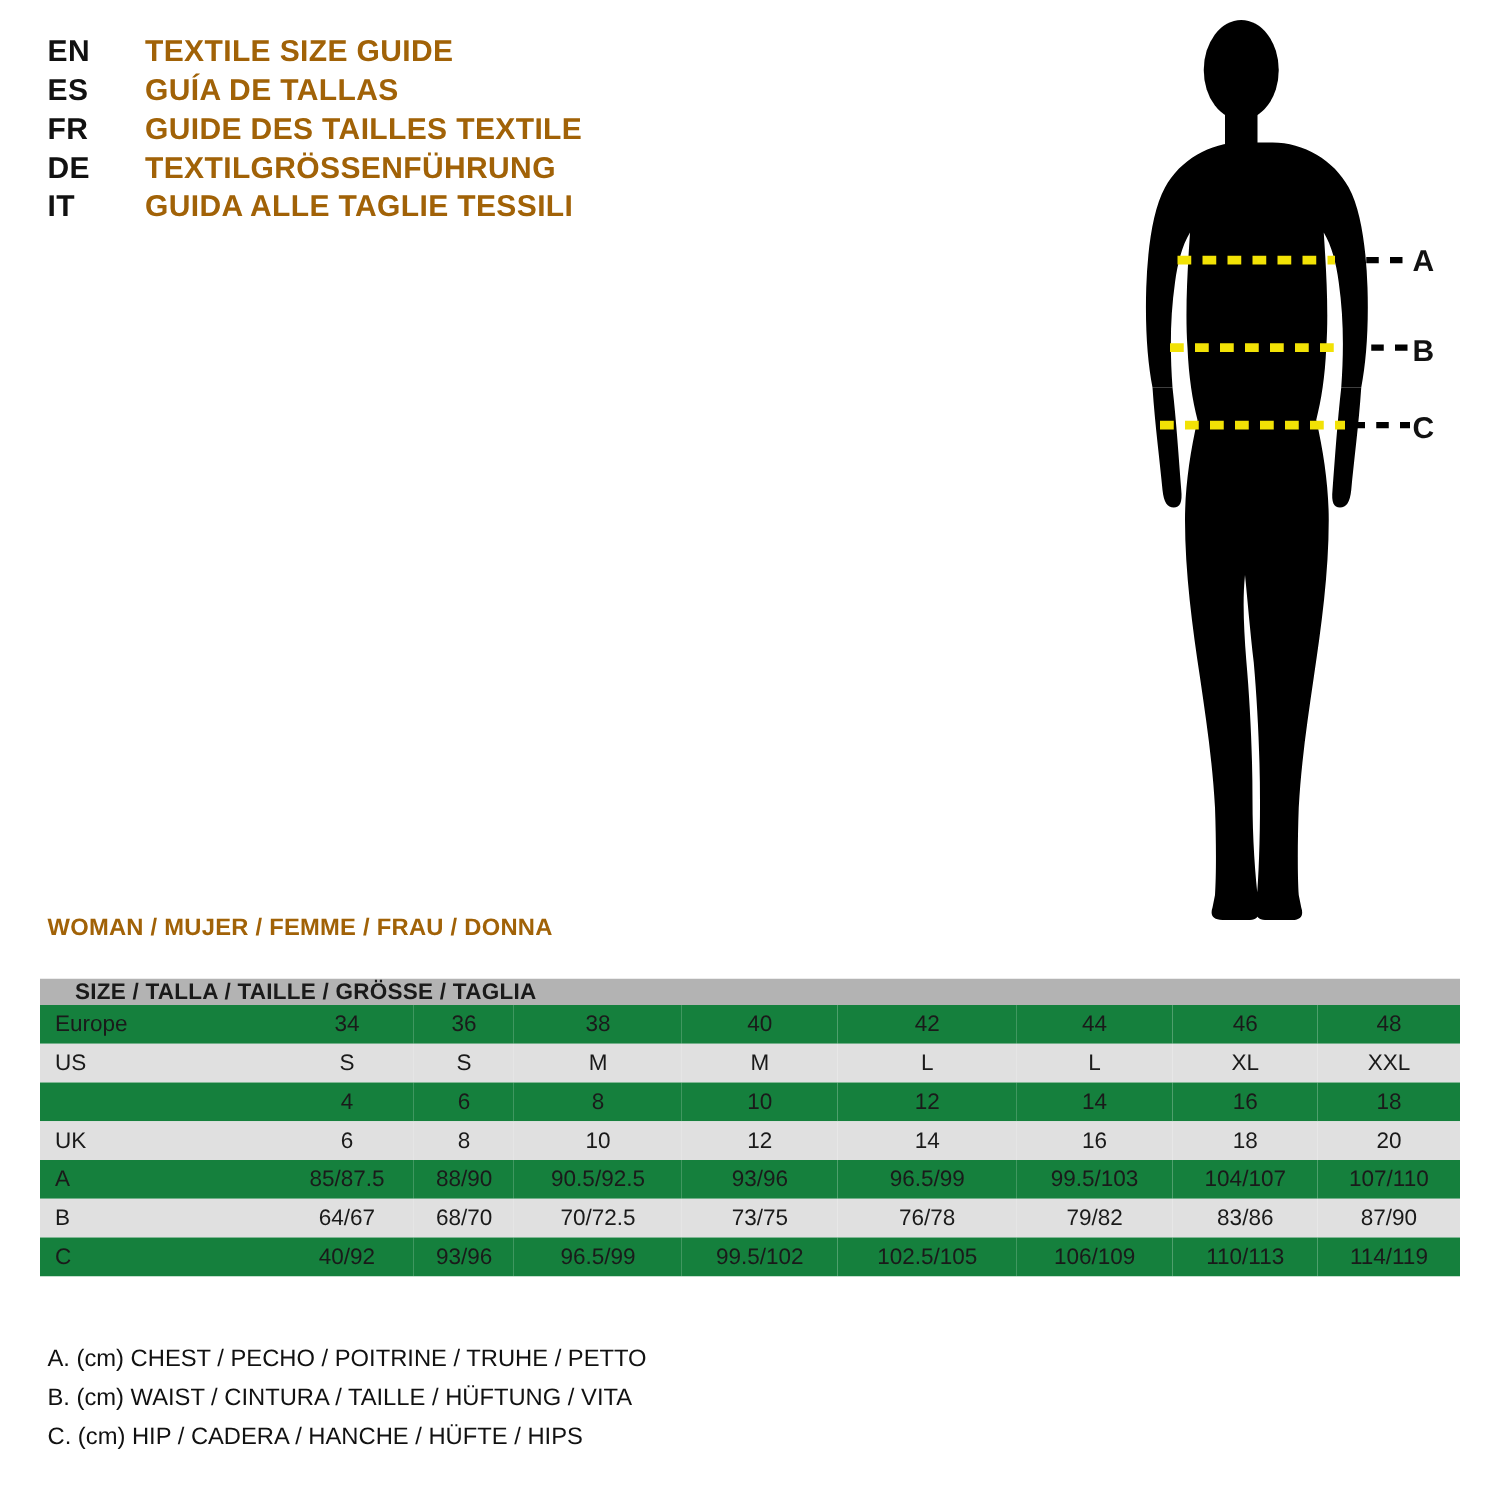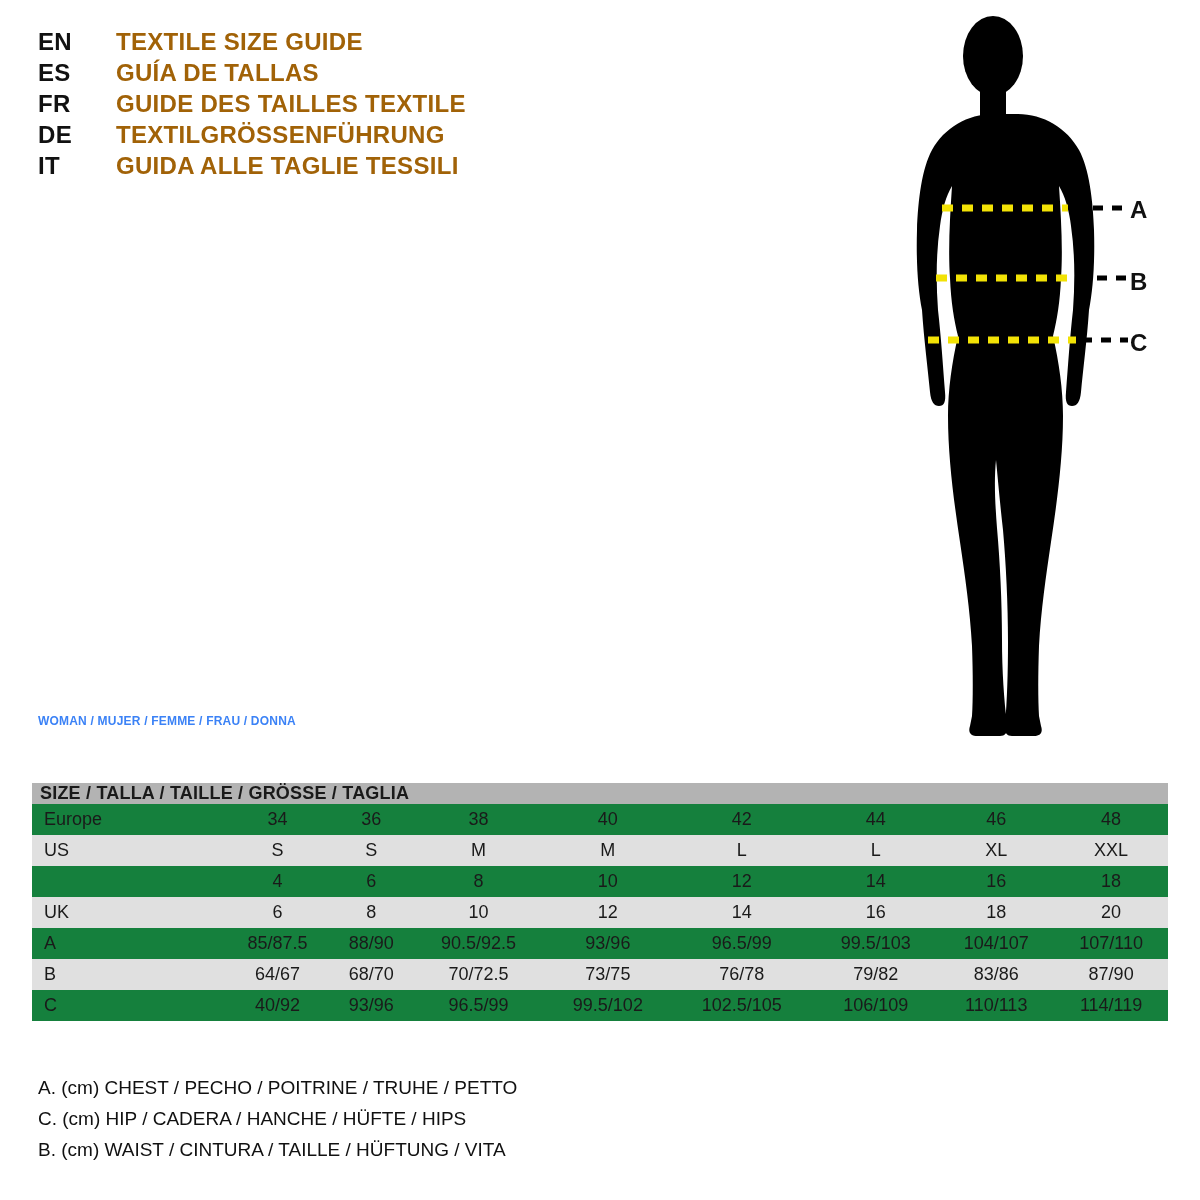--- a/index.html
+++ b/index.html
@@ -66,25 +66,25 @@
     left: 270px;
   }
   .marker-a { top: 186px; }
   .marker-b { top: 258px; }
   .marker-c { top: 319px; }
 
   
   .section-title {
     position: absolute;
     left: 38px;
-    top: 714px;
-    font-size: 12px;
+    top: 732px;
+    font-size: 19px;
     font-weight: bold;
     letter-spacing: 0.2px;
-    color: #3b82f6;
+    color: #a16207;
   }
 
   table.size-table {
     position: absolute;
     left: 32px;
     top: 783px;
     width: 1136px;
     border-collapse: collapse;
     font-size: 18px;
     color: #1a1a1a;
@@ -93,21 +93,21 @@
   table.size-table th {
     padding: 0;
     height: 31px;
     font-weight: normal;
     text-align: center;
     vertical-align: middle;
   }
   table.size-table th.header-cell {
     background: #b3b3b3;
     text-align: left;
-    padding-left: 8px;
+    padding-left: 28px;
     font-weight: bold;
     font-size: 18px;
     letter-spacing: 0.2px;
     height: 20px;
   }
   table.size-table td.row-label {
     text-align: left;
     padding-left: 12px;
     width: 180px;
   }
@@ -308,17 +308,17 @@
         <td>102.5/105</td>
         <td>106/109</td>
         <td>110/113</td>
         <td>114/119</td>
       </tr>
     </tbody>
   </table>
 
   <div class="legend">
     <div class="legend-line">A. (cm) CHEST / PECHO / POITRINE / TRUHE / PETTO</div>
+    <div class="legend-line">B. (cm) WAIST / CINTURA / TAILLE / HÜFTUNG / VITA</div>
     <div class="legend-line">C. (cm) HIP / CADERA / HANCHE / HÜFTE / HIPS</div>
-    <div class="legend-line">B. (cm) WAIST / CINTURA / TAILLE / HÜFTUNG / VITA</div>
   </div>
 
 </div>
 
 </body></html>

